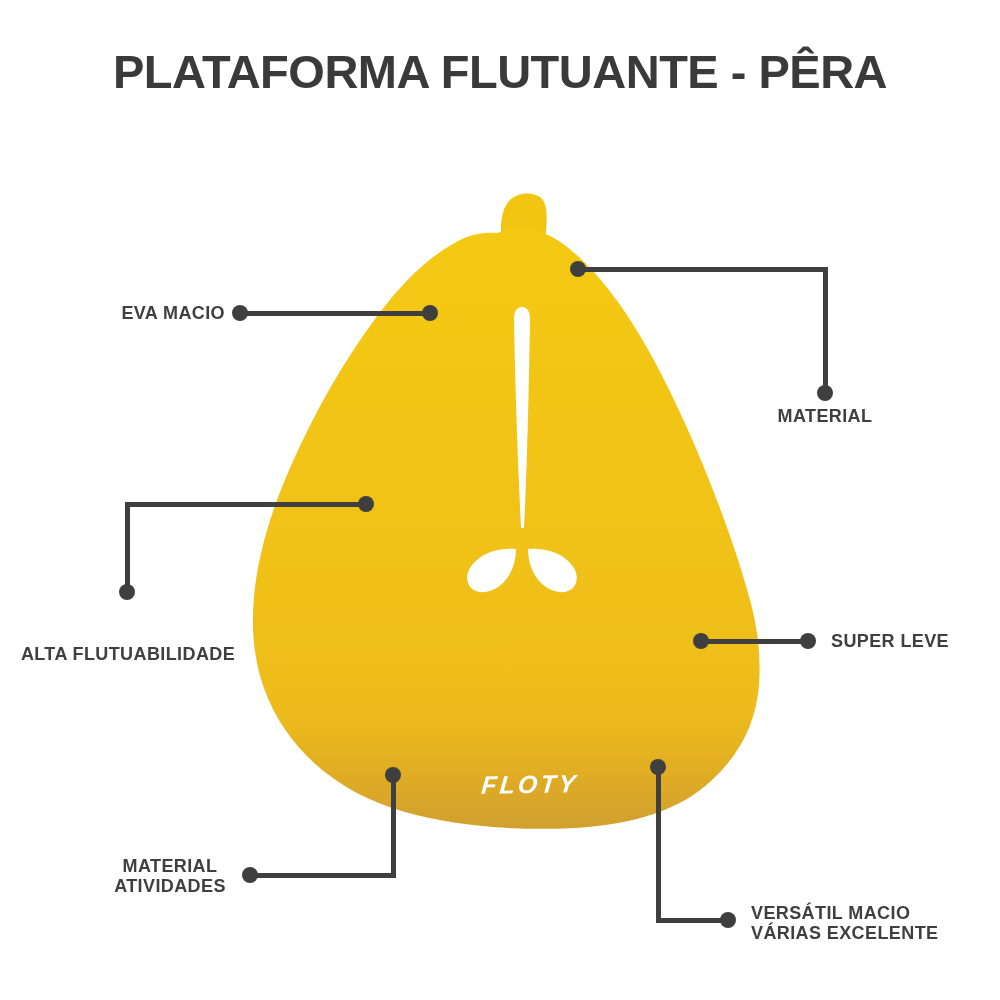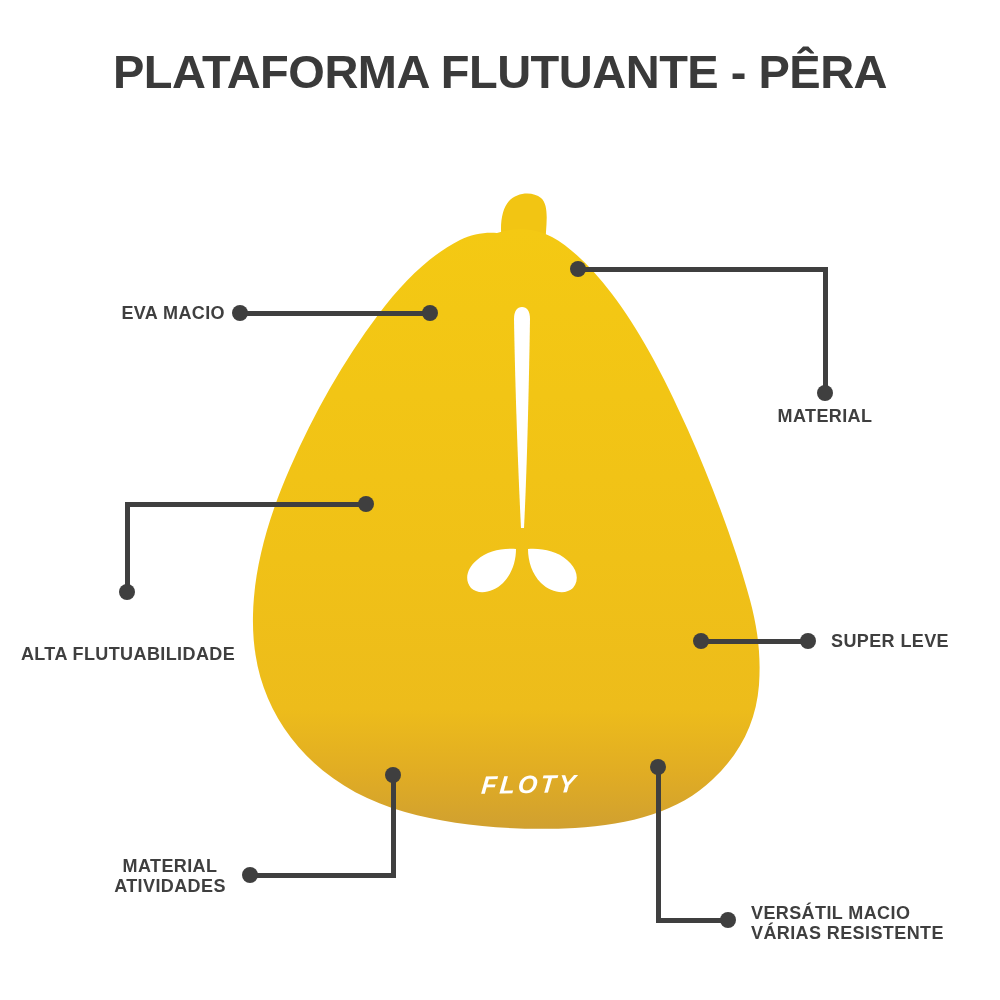--- a/index.html
+++ b/index.html
@@ -174,17 +174,17 @@
     </div>
   </div>
 
   <div>
     <div class="dot" style="left:658px;top:767px;"></div>
     <div class="vline" style="left:658px;top:767px;height:155.5px;"></div>
     <div class="hline" style="left:658px;top:920px;width:70px;"></div>
     <div class="dot" style="left:728px;top:920px;"></div>
     <div class="callout-label align-left" style="left:751px;top:903px;width:240px;">
       <div>VERSÁTIL MACIO</div>
-      <div>VÁRIAS RESISTENTE</div>
+      <div>VÁRIAS EXCELENTE</div>
     </div>
   </div>
 
 </div>
 
 </body></html>

